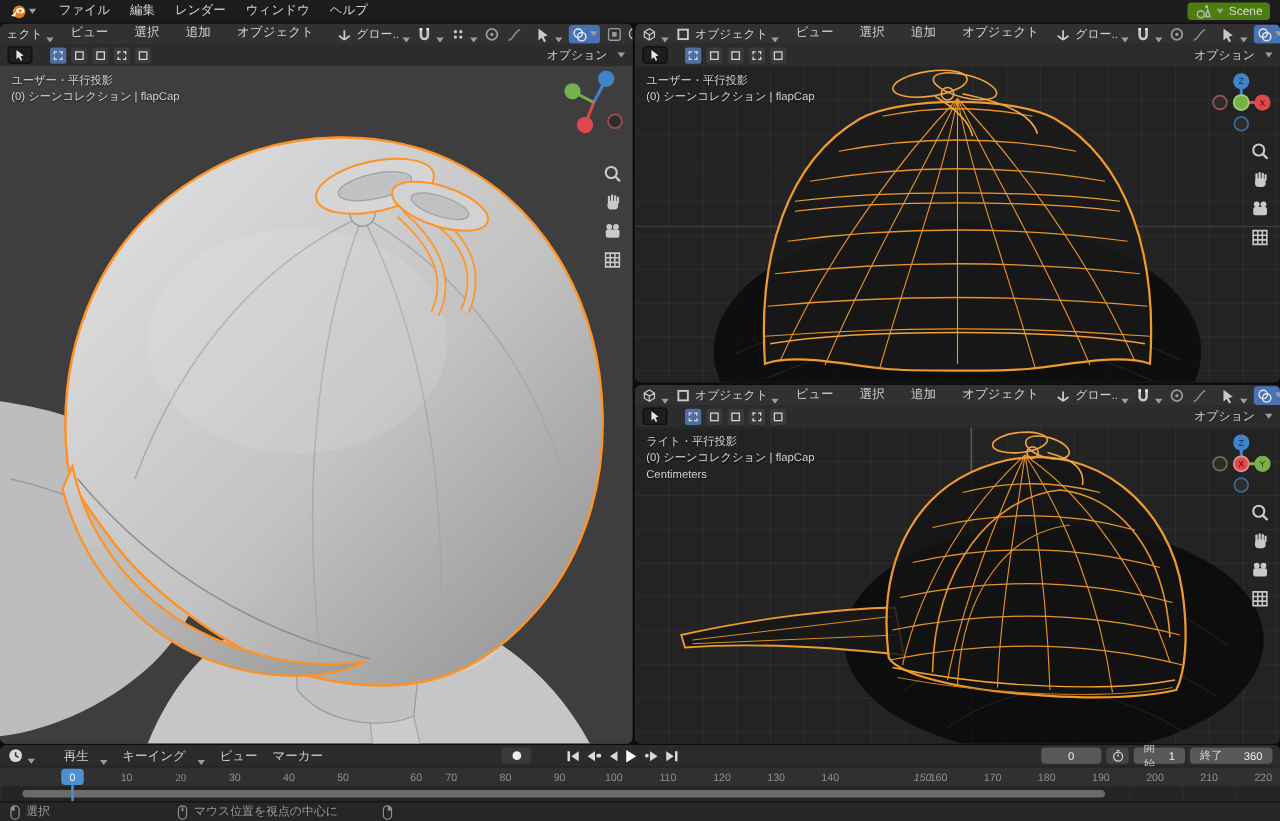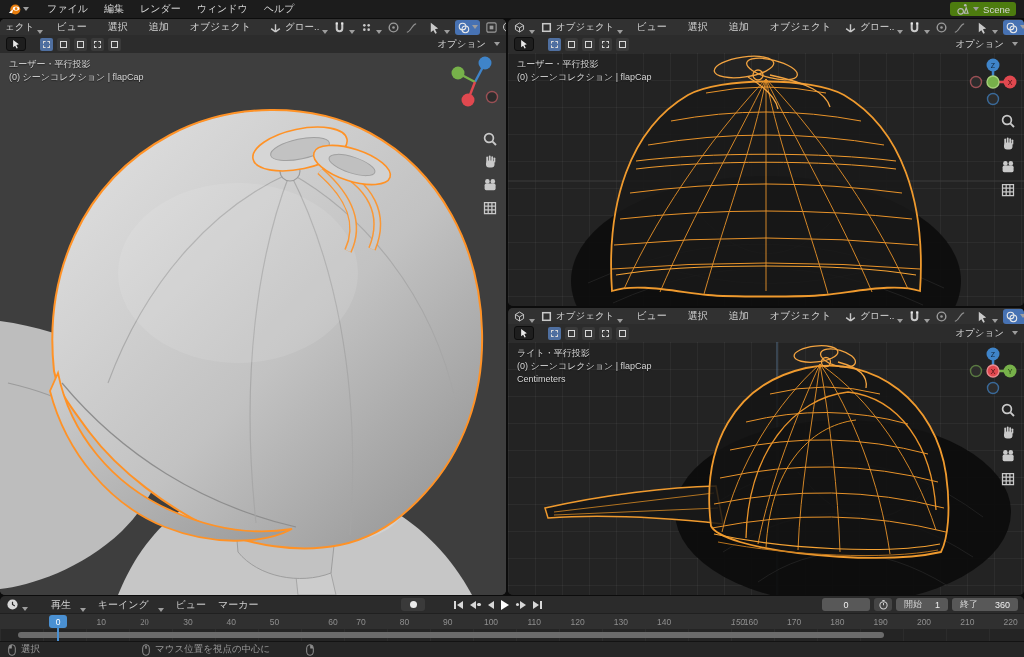--- a/index.html
+++ b/index.html
@@ -733,21 +733,21 @@
       <div class="tl-right">
         <div class="fld fld-frame">
           <span>0</span>
         </div>
         <div class="iconbtn">
           <svg width="11" height="11" viewBox="0 0 14 14">
             <circle cx="7" cy="8" r="4.6" fill="none" stroke="#d0d0d0" stroke-width="1.3"></circle>
             <path d="M7,8 L7,5.2 M5.5,2 L8.5,2" stroke="#d0d0d0" stroke-width="1.3" fill="none"></path>
           </svg>
         </div>
-        <div class="fld fld-kv" style="width:52px;">
+        <div class="fld fld-kv" style="width:41px;">
           <span class="k">開始</span>
           <span>1</span>
         </div>
         <div class="fld fld-kv" style="width:66px;">
           <span class="k">終了</span>
           <span>360</span>
         </div>
       </div>
     </div>
     <div class="ruler">

